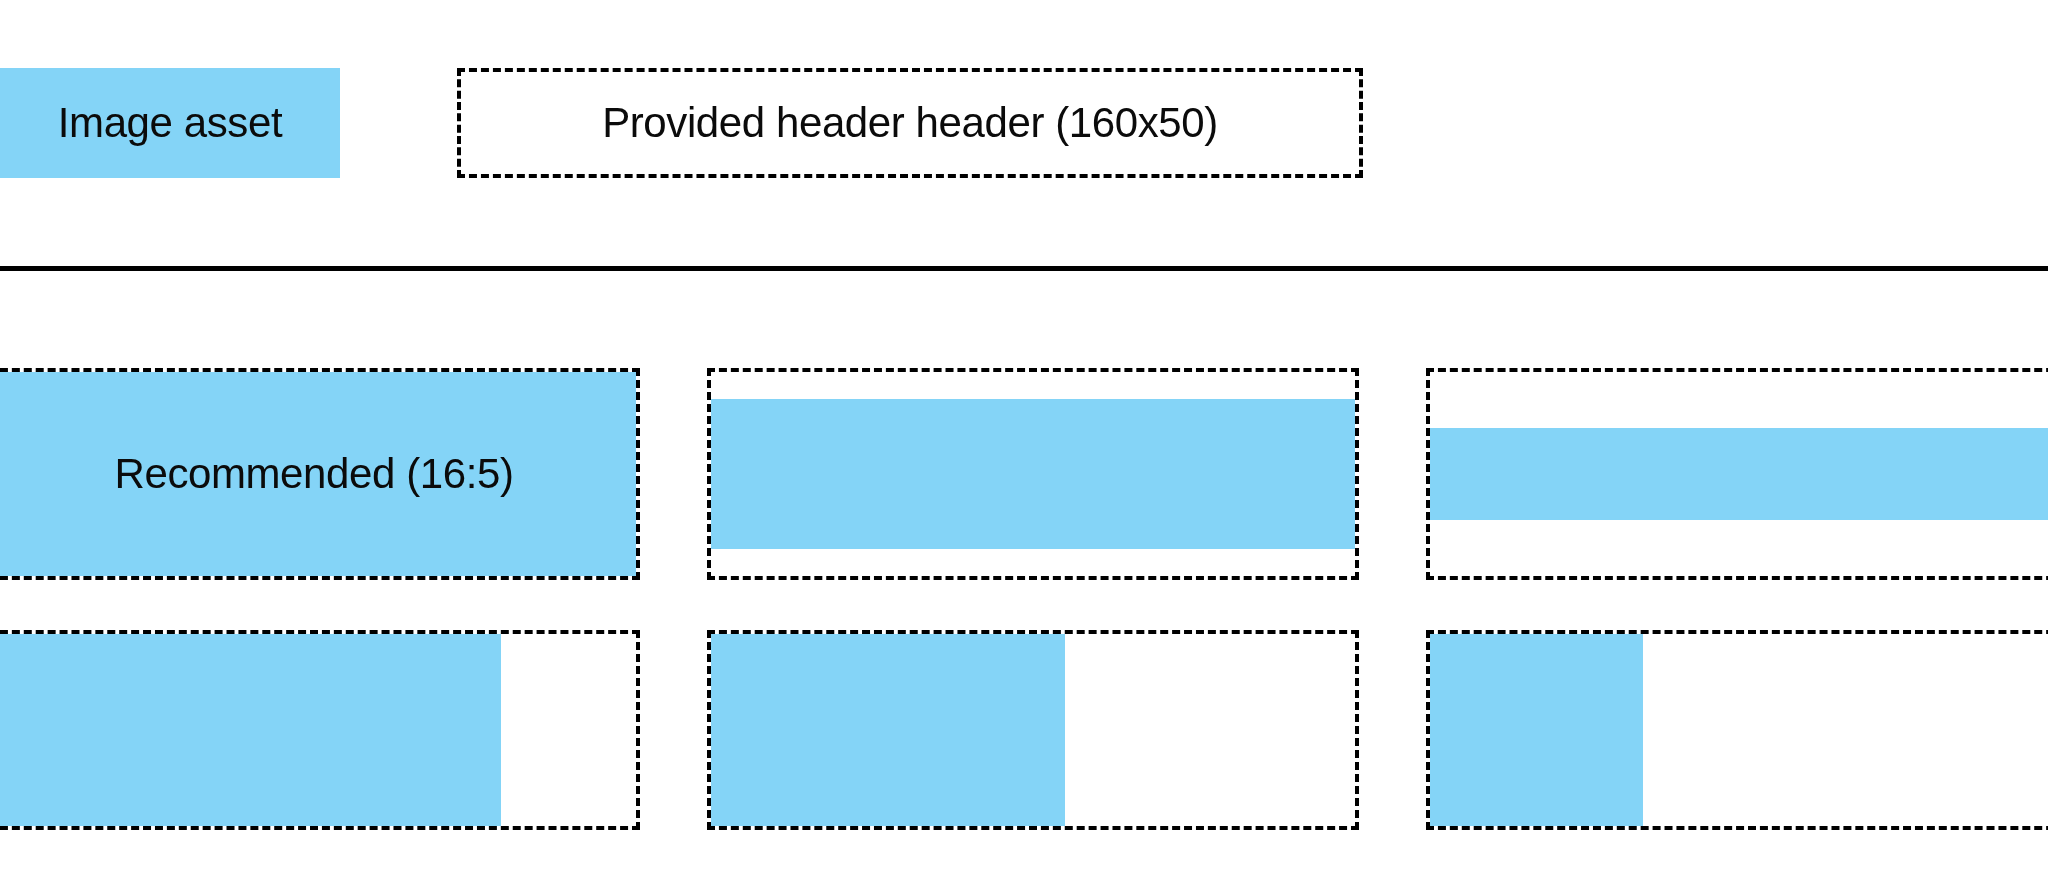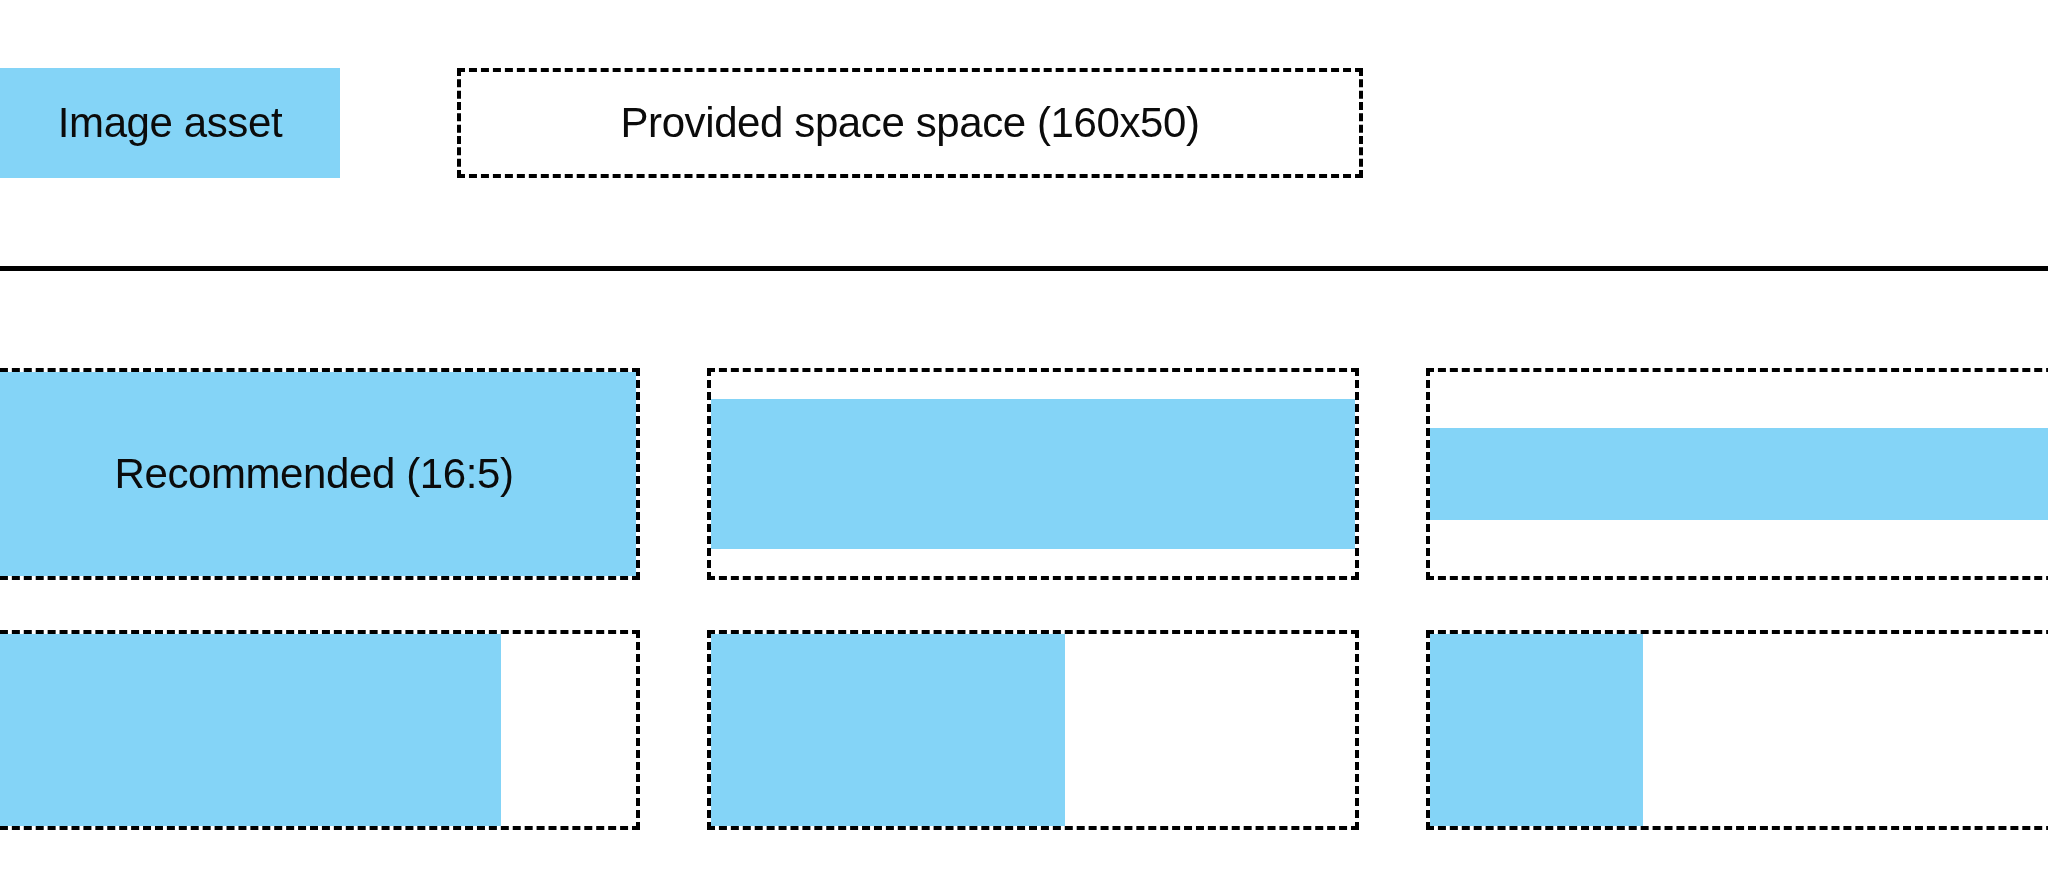--- a/index.html
+++ b/index.html
@@ -123,21 +123,21 @@
 </head>
 <body>
 
 <div class="header-band">
 
   <div class="image-asset-swatch">
     <span class="image-asset-label">Image asset</span>
   </div>
 
   <div class="header-space-box">
-    <span class="header-space-label">Provided space space (160x50)</span>
+    <span class="header-space-label">Provided header header (160x50)</span>
   </div>
 
 </div>
 
 <div class="divider"></div>
 
 <div class="ratio-grid">
 
   <div class="ratio-cell r1 c1">
     <div class="ratio-fill" style="background: rgb(132, 212, 247); width: 100%; height: 100%; left: 0px; top: 0px;"></div>

